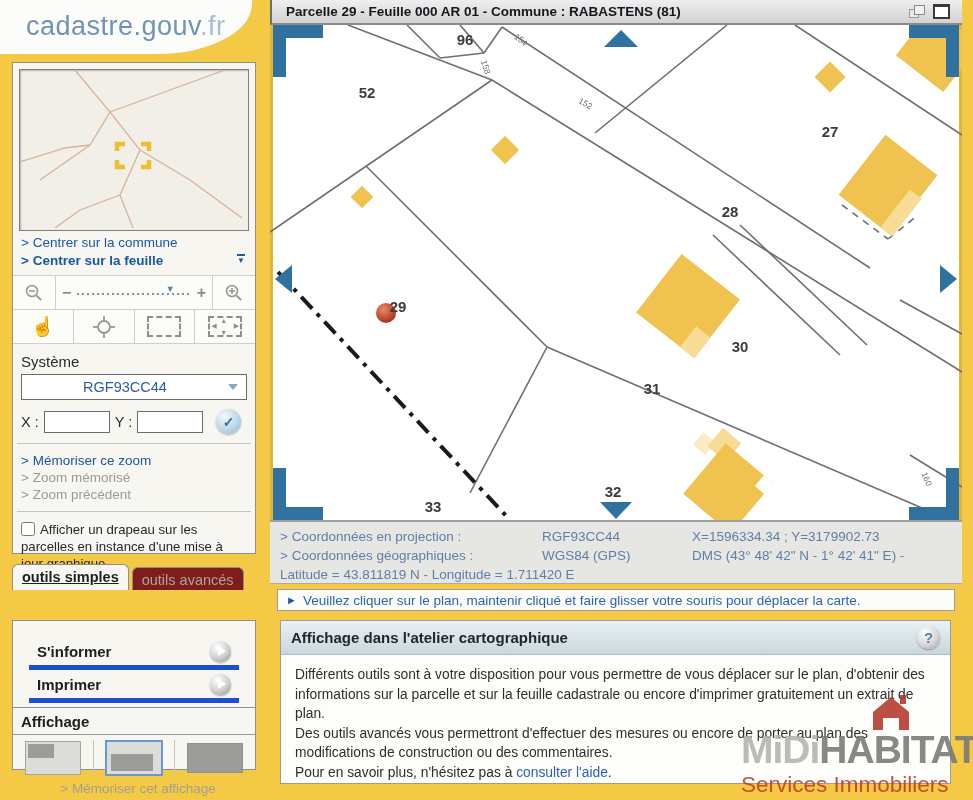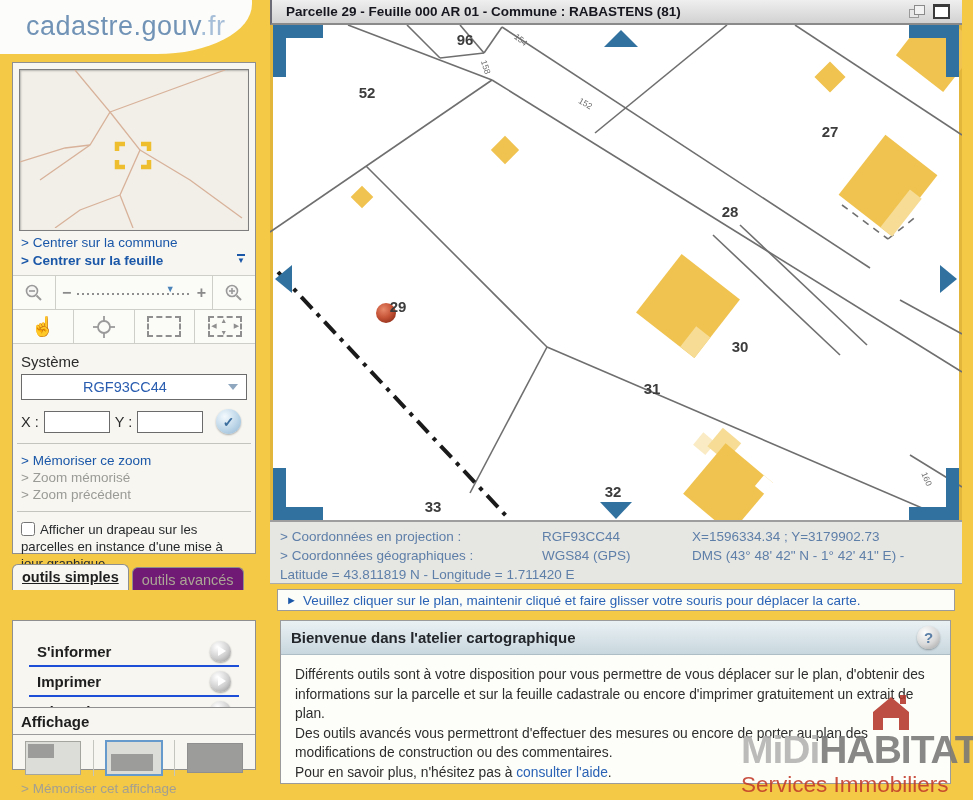--- a/index.html
+++ b/index.html
@@ -64,25 +64,25 @@
     color:#3C6E9E;font-weight:bold;font-size:14px;cursor:pointer;}
   .hr{height:1px;background:#C4C4BE;margin:9px 4px;}
   .memlinks .slink{margin-top:2px;}
   .chkblock{margin:2px 8px 0 8px;font-size:13.2px;color:#26292B;line-height:17px;}
   .chkblock input{float:left;width:14px;height:14px;margin:1px 5px 2px 0;}
 
   .tabs{position:absolute;left:12px;top:564px;display:flex;gap:3px;}
   .tab{height:25px;line-height:25px;padding:0 9px;font-size:14.5px;border:1px solid #8F8F8F;border-bottom:none;
     border-radius:6px 6px 0 0;cursor:pointer;}
   .tab.active{background:#F7F6F1;color:#1E1E1E;font-weight:bold;text-decoration:underline;}
-  .tab.inactive{background:#701a75;color:#ABA695;height:22px;line-height:24px;margin-top:3px;}
+  .tab.inactive{background:#7f1d1d;color:#ABA695;height:22px;line-height:24px;margin-top:3px;}
 
   .p2{top:620px;height:92px;padding:16px;}
   .toolitem{height:28px;display:flex;align-items:center;justify-content:space-between;padding:0 8px;cursor:pointer;}
-  .toolitem + .toolitem{border-top:2px solid #1d4ed8;}
+  .toolitem + .toolitem{border-top:5px solid #1d4ed8;}
   .toolitem .tlabel{font-size:15px;font-weight:bold;color:#1E1E1E;}
   .ball{width:21px;height:21px;border-radius:50%;position:relative;flex:none;
     background:radial-gradient(circle at 35% 28%,#FFFFFF,#CFCFCF 55%,#8F8F8F);
     box-shadow:0 1px 2px rgba(0,0,0,.35);}
   .ball::after{content:"";position:absolute;left:8px;top:5.5px;
     border-left:8px solid #fff;border-top:5px solid transparent;border-bottom:5px solid transparent;}
   .bluebar{height:22px;background:#3A6EA5;display:flex;align-items:center;justify-content:flex-end;gap:6px;padding-right:8px;cursor:pointer;}
   .bluebar .tri{width:0;height:0;border-left:8px solid #fff;border-top:6px solid transparent;border-bottom:6px solid transparent;}
   .bluebar .dlabel{color:#fff;font-weight:bold;font-size:13px;letter-spacing:.4px;}
 
@@ -90,21 +90,21 @@
   .afftitle{font-size:15px;font-weight:bold;color:#1E1E1E;margin:5px 0 4px 8px;}
   .affhr{height:1px;background:#9B9B9B;margin:0 0 5px 0;}
   .thumbs{display:flex;height:36px;align-items:center;}
   .thumbcell{flex:1;display:flex;align-items:center;justify-content:center;height:100%;}
   .thumbcell + .thumbcell{border-left:1px solid #C5C5C0;}
   .thumb1{width:54px;height:32px;background:#DCDCD8;border:1px solid #A5A5A0;position:relative;}
   .thumb1 span{position:absolute;left:2px;top:2px;width:26px;height:14px;background:#9C9C9A;}
   .thumb2{width:54px;height:32px;background:#DCDCD8;border:2px solid #6699CC;position:relative;}
   .thumb2 span{position:absolute;left:4px;bottom:3px;width:42px;height:17px;background:#9C9C9A;}
   .thumb3{width:54px;height:28px;background:#9C9C9A;border:1px solid #8F8F8F;}
-  .memaff{font-size:13.5px;color:#A39F92;margin:5px 0 0 8px;cursor:pointer;}
+  .memaff{font-size:13.5px;color:#A39F92;margin:5px 0 0 8px;cursor:pointer;text-align:center;}
 
   
   .main{position:absolute;left:270px;top:0;width:692px;height:784px;}
   .titlebar{height:25px;background:linear-gradient(#EFEFEF,#D2D2D2);border-bottom:2px solid #8A8A8A;
     display:flex;align-items:center;box-sizing:border-box;border-left:2px solid #6B6B78;}
   .titlebar .ttext{flex:1;font-size:13.5px;font-weight:bold;color:#16161F;padding-left:14px;}
   .winicons{display:flex;align-items:center;gap:8px;padding-right:12px;}
   .ic-restore{width:16px;height:14px;position:relative;cursor:pointer;}
   .ic-restore .b1{position:absolute;left:0;top:4px;width:8px;height:7px;border:1.5px solid #9A9A9A;background:#E8E8E8;}
   .ic-restore .b2{position:absolute;left:5px;top:0;width:9px;height:8px;border:1.5px solid #8A8A8A;background:#F2F2F2;}
@@ -422,21 +422,21 @@
     <div>Latitude = 43.811819 N - Longitude = 1.711420 E</div>
   </div>
 
   <div class="instr">
     <span class="arrow">►</span>
     <span>Veuillez cliquer sur le plan, maintenir cliqué et faire glisser votre souris pour déplacer la carte.</span>
   </div>
 
   <div class="welcome">
     <div class="whead">
-      <span class="wtitle">Bienvenue dans l'atelier cartographique</span>
+      <span class="wtitle">Affichage dans l'atelier cartographique</span>
       <div class="qball">?</div>
     </div>
     <div class="wbody">
       <p>Différents outils sont à votre disposition pour vous permettre de vous déplacer sur le plan, d'obtenir des informations sur la parcelle et sur la feuille cadastrale ou encore d'imprimer gratuitement un extrait de plan.</p>
       <p>Des outils avancés vous permettront d'effectuer des mesures ou encore de porter au plan des modifications de construction ou des commentaires.</p>
       <p><span>Pour en savoir plus, n'hésitez pas à </span><span class="aide">consulter l'aide</span><span>.</span></p>
     </div>
   </div>
 </div>
 

